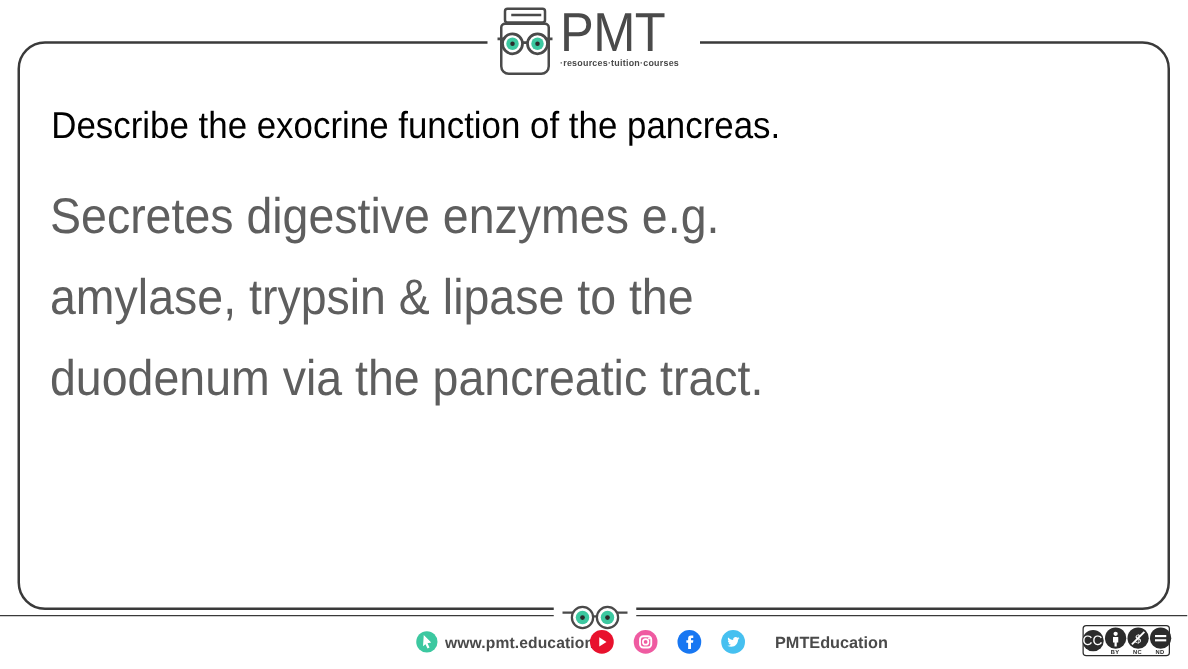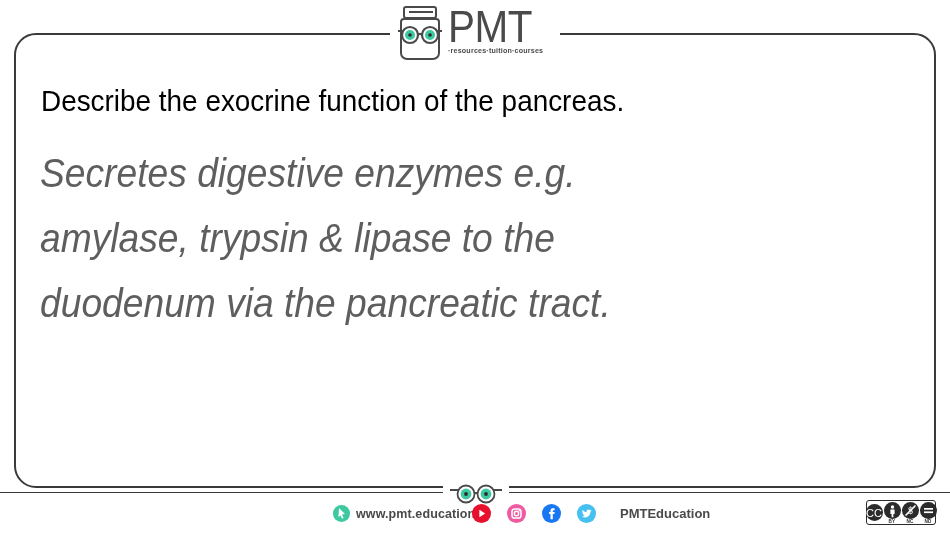--- a/index.html
+++ b/index.html
@@ -122,21 +122,20 @@
     transform: scaleX(0.93);
     transform-origin: left top;
   }
 
   
   .answer {
     position: absolute;
     left: 40px;
     top: 141px;
     width: 850px;
-    font-style: italic;
   }
   .answer-line {
     font-size: 40px;
     line-height: 65px;
     color: #5e5e5e;
     white-space: nowrap;
     transform: scaleX(0.93);
     transform-origin: left top;
   }
 

